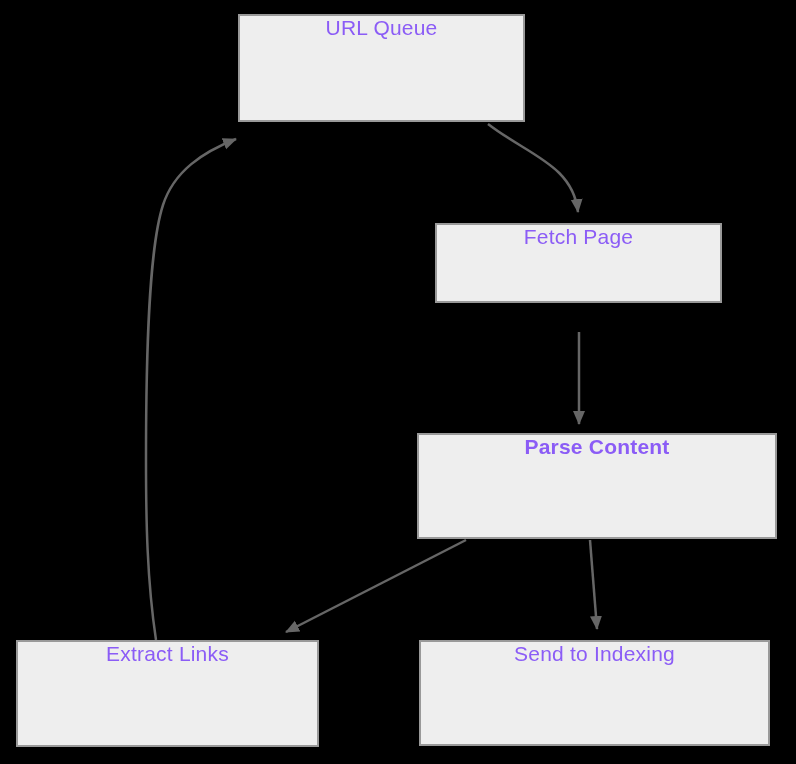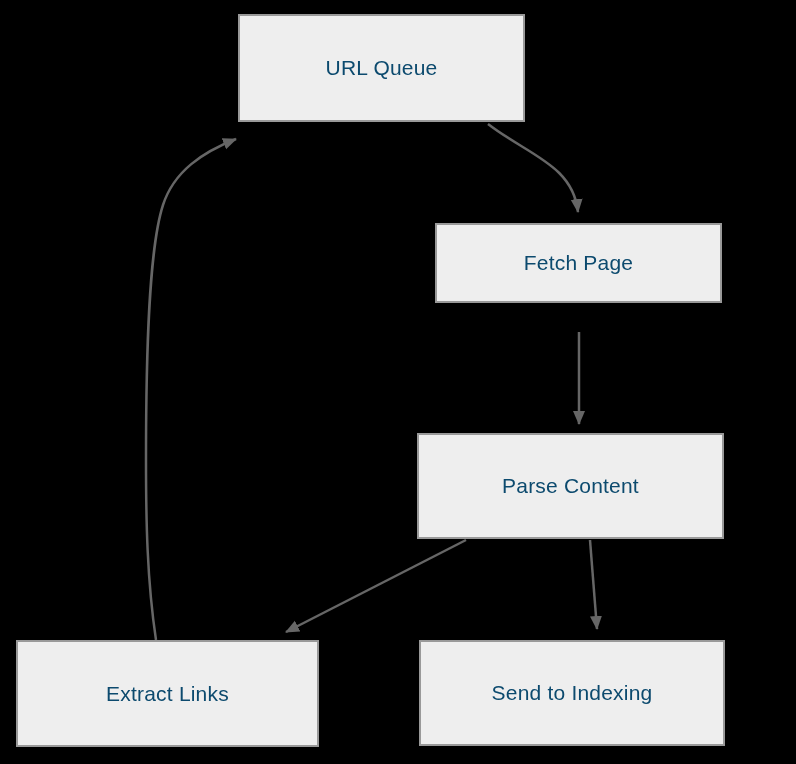--- a/index.html
+++ b/index.html
@@ -18,36 +18,35 @@
   .edges-layer {
     position: absolute;
     left: 0;
     top: 0;
     width: 796px;
     height: 764px;
   }
   .node {
     position: absolute;
     display: flex;
-    align-items: center;
     justify-content: center;
     background: #eeeeee;
     border: 2px solid #999999;
     box-sizing: border-box;
-    color: #0c4a6e;
+    color: #8b5cf6;
     font-size: 21px;
     letter-spacing: 0.2px;
   }
   .node span { white-space: nowrap; }
 
   #node-url-queue        { left: 238px; top: 14px;  width: 287px; height: 108px; }
   #node-fetch-page       { left: 435px; top: 223px; width: 287px; height: 80px; }
-  #node-parse-content    { left: 417px; top: 433px; width: 307px; height: 106px; }
+  #node-parse-content    { left: 417px; top: 433px; width: 360px; height: 106px; font-weight: bold; }
   #node-extract-links    { left: 16px;  top: 640px; width: 303px; height: 107px; }
-  #node-send-to-indexing { left: 419px; top: 640px; width: 306px; height: 106px; }
+  #node-send-to-indexing { left: 419px; top: 640px; width: 351px; height: 106px; }
 </style>
 </head>
 <body>
 
 <div class="canvas">
 
   <svg class="edges-layer" width="796" height="764" viewBox="0 0 796 764" xmlns="http://www.w3.org/2000/svg">
     <defs>
       <marker id="arrowhead" markerUnits="userSpaceOnUse" markerWidth="16" markerHeight="14" refX="13" refY="6" orient="auto">
         <path d="M0,0 L14,6 L0,12 Z" fill="#666666"></path>

